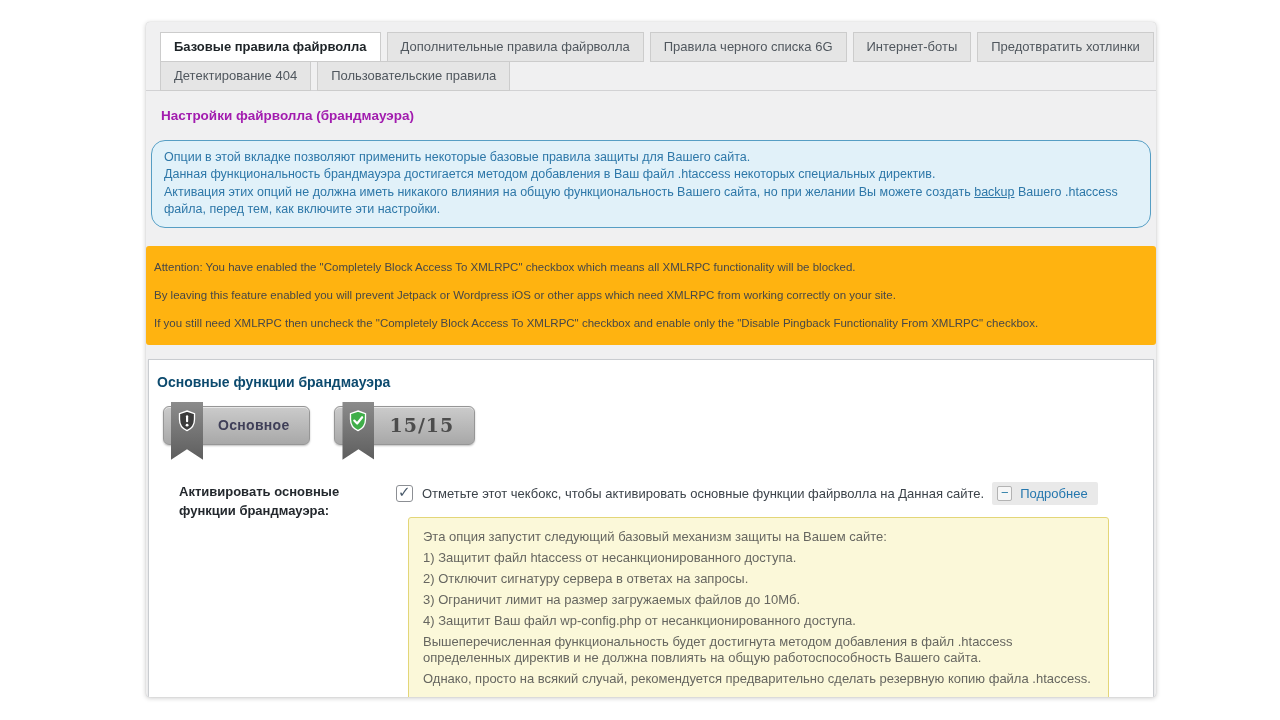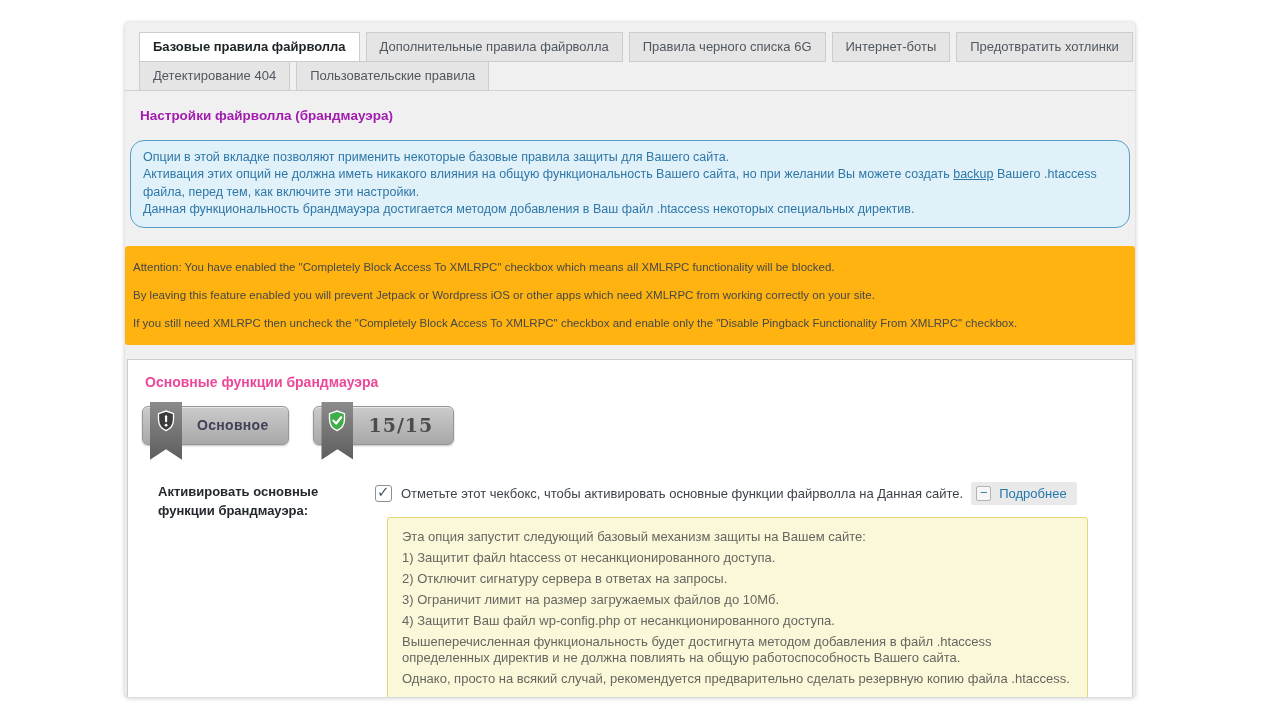--- a/index.html
+++ b/index.html
@@ -1,20 +1,20 @@
 <!DOCTYPE html>
 <html><head>
 <meta charset="utf-8">
 <style>
   html,body { margin:0; padding:0; background:#ffffff; }
   body { font-family:"Liberation Sans","DejaVu Sans",sans-serif; font-size:13px; color:#3c434a; }
   .page { position:relative; width:1280px; height:720px; background:#ffffff; overflow:hidden; }
 
   .panel {
-    position:absolute; left:125px; top:22px; width:1010px; height:675px;
+    position:absolute; left:146px; top:22px; width:1010px; height:675px;
     background:#f0f0f1; border-radius:4px; box-sizing:border-box;
     box-shadow:0 1px 5px rgba(0,0,0,.22), 0 0 1px rgba(0,0,0,.18);
     overflow:hidden;
   }
 
   
   .tabs-area { padding:10px 14px 0; border-bottom:1px solid #d2d2d4; }
   .tab-row { display:flex; }
   .tab {
     background:#e5e5e5; border:1px solid #cccccc; color:#50575e;
@@ -39,21 +39,21 @@
     margin:18px 0 0; background:#ffb310; border-radius:3px;
     padding:1px 8px; color:#474747; font-size:11.5px;
   }
   .attn-box p { margin:13px 0; line-height:1.3; }
 
   
   .card {
     margin:14px 2px 0; background:#ffffff; border:1px solid #c9ccd0;
     box-shadow:0 1px 2px rgba(0,0,0,.07);
   }
-  .card-title { padding:14px 17px 4px; font-size:14px; font-weight:600; color:#ec4899; }
+  .card-title { padding:14px 8px 4px; font-size:14px; font-weight:600; color:#0c4a6e; }
 
   
   .badges { display:flex; gap:24px; padding:12px 14px 14px; height:52px; }
   .badge { position:relative; height:38px; }
   .badge-plate {
     height:39px; box-sizing:border-box; min-width:128px;
     background:linear-gradient(#cbcbcb,#a8a8a8);
     border:1px solid #969696; border-radius:6px;
     box-shadow:inset 0 1px 0 rgba(255,255,255,.55), 0 1px 2px rgba(0,0,0,.25);
     display:flex; align-items:center; padding:0 20px 0 54px;
@@ -116,22 +116,22 @@
       <div class="tab-row">
         <div class="tab">Детектирование 404</div>
         <div class="tab">Пользовательские правила</div>
       </div>
     </div>
 
     <div class="header-bar">Настройки файрволла (брандмауэра)</div>
 
     <div class="info-box">
       <p>Опции в этой вкладке позволяют применить некоторые базовые правила защиты для Вашего сайта.</p>
+      <p>Данная функциональность брандмауэра достигается методом добавления в Ваш файл .htaccess некоторых специальных директив.</p>
       <p><span>Активация этих опций не должна иметь никакого влияния на общую функциональность Вашего сайта, но при желании Вы можете создать </span><a class="backup-link">backup</a><span> Вашего .htaccess файла, перед тем, как включите эти настройки.</span></p>
-      <p>Данная функциональность брандмауэра достигается методом добавления в Ваш файл .htaccess некоторых специальных директив.</p>
     </div>
 
     <div class="attn-box">
       <p>Attention: You have enabled the "Completely Block Access To XMLRPC" checkbox which means all XMLRPC functionality will be blocked.</p>
       <p>By leaving this feature enabled you will prevent Jetpack or Wordpress iOS or other apps which need XMLRPC from working correctly on your site.</p>
       <p>If you still need XMLRPC then uncheck the "Completely Block Access To XMLRPC" checkbox and enable only the "Disable Pingback Functionality From XMLRPC" checkbox.</p>
     </div>
 
     <div class="card">
       <div class="card-title">Основные функции брандмауэра</div>

